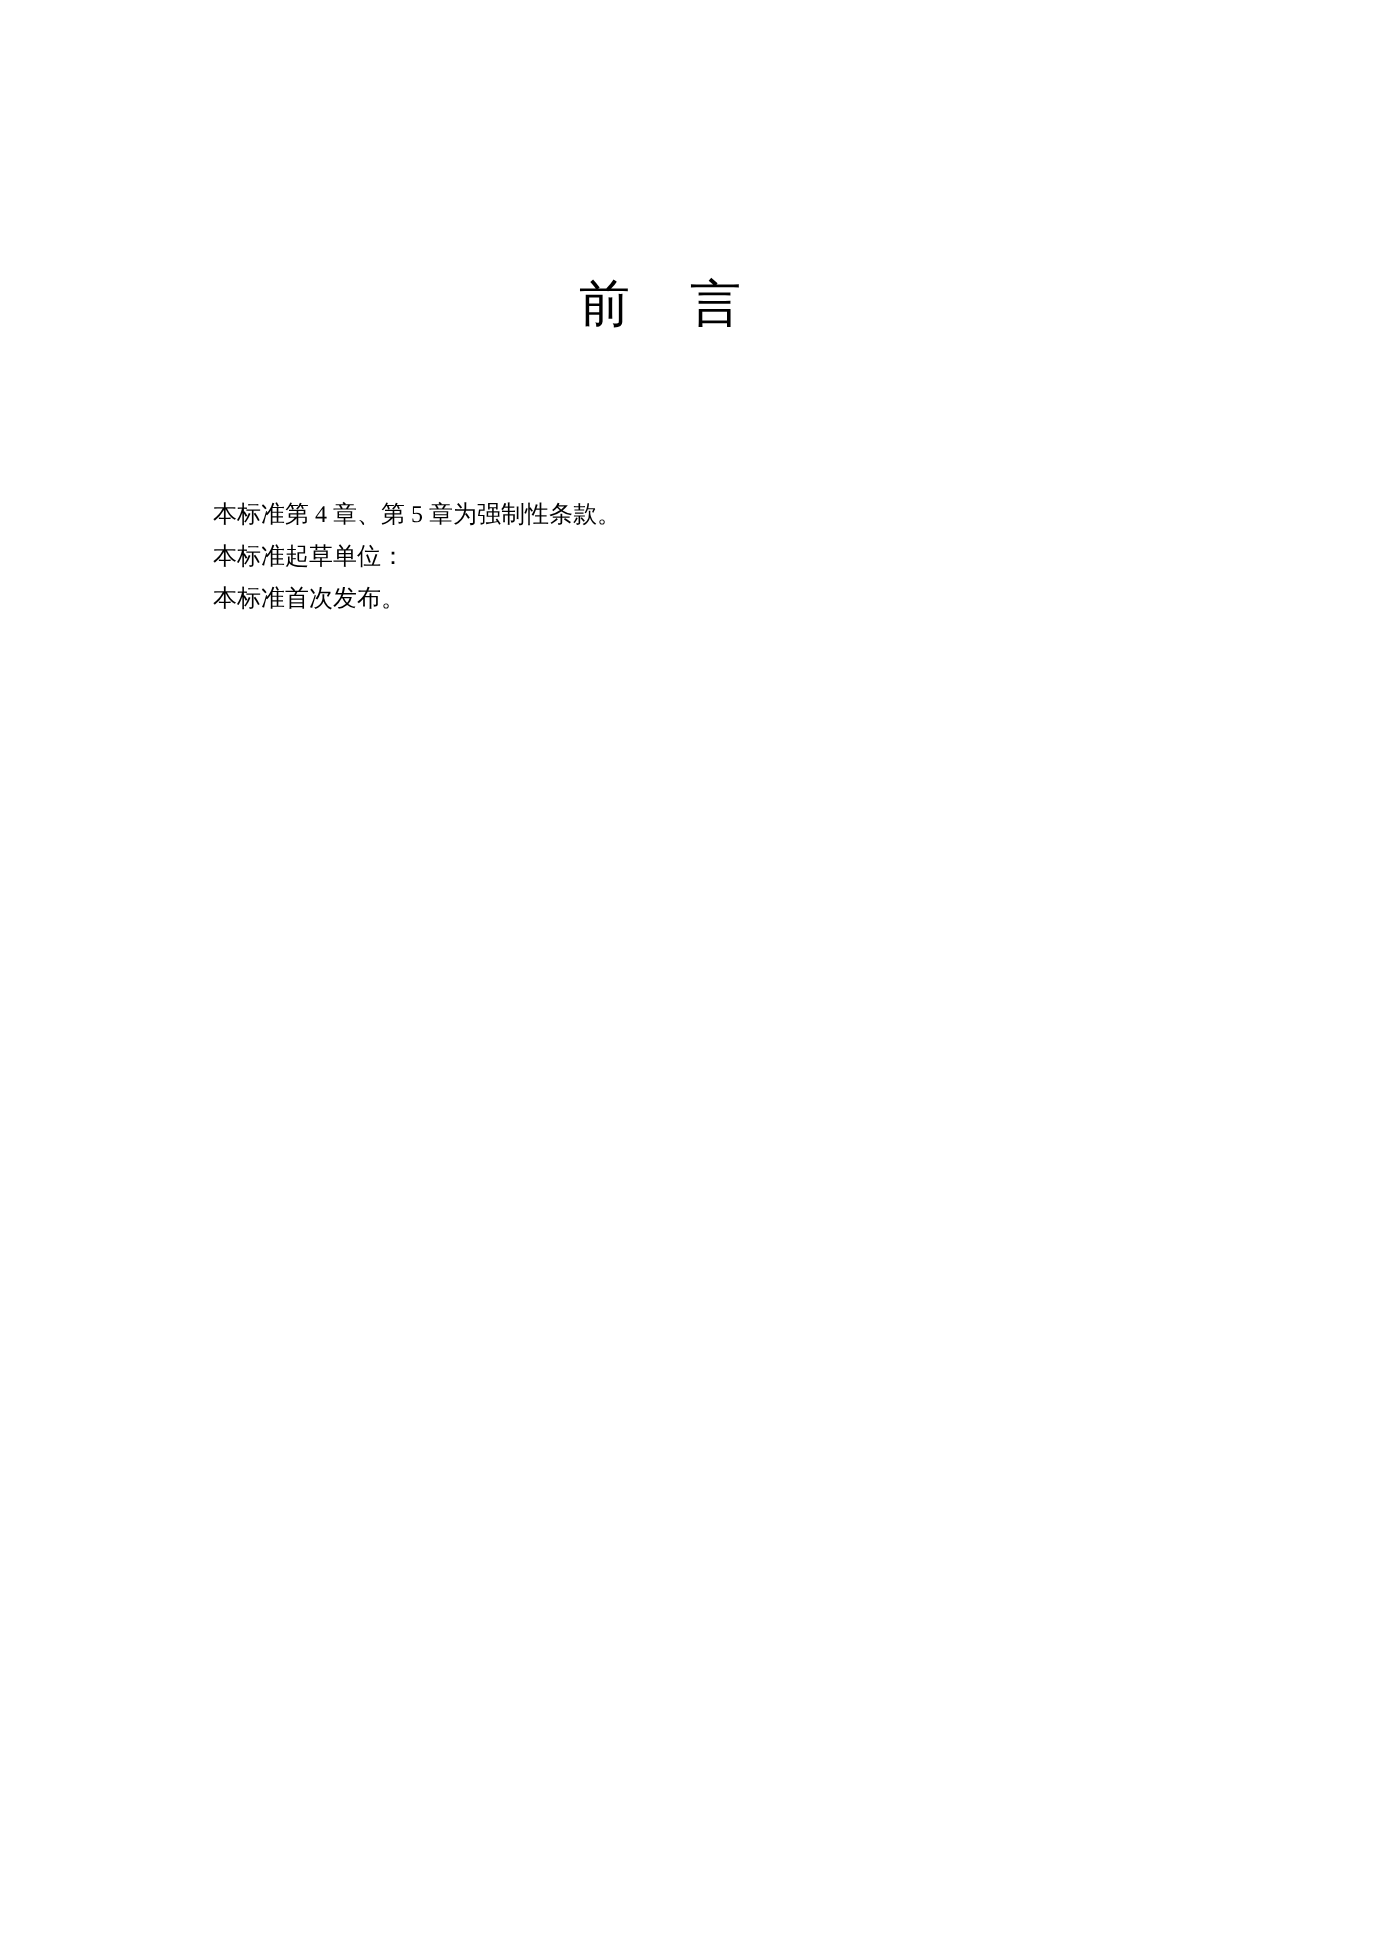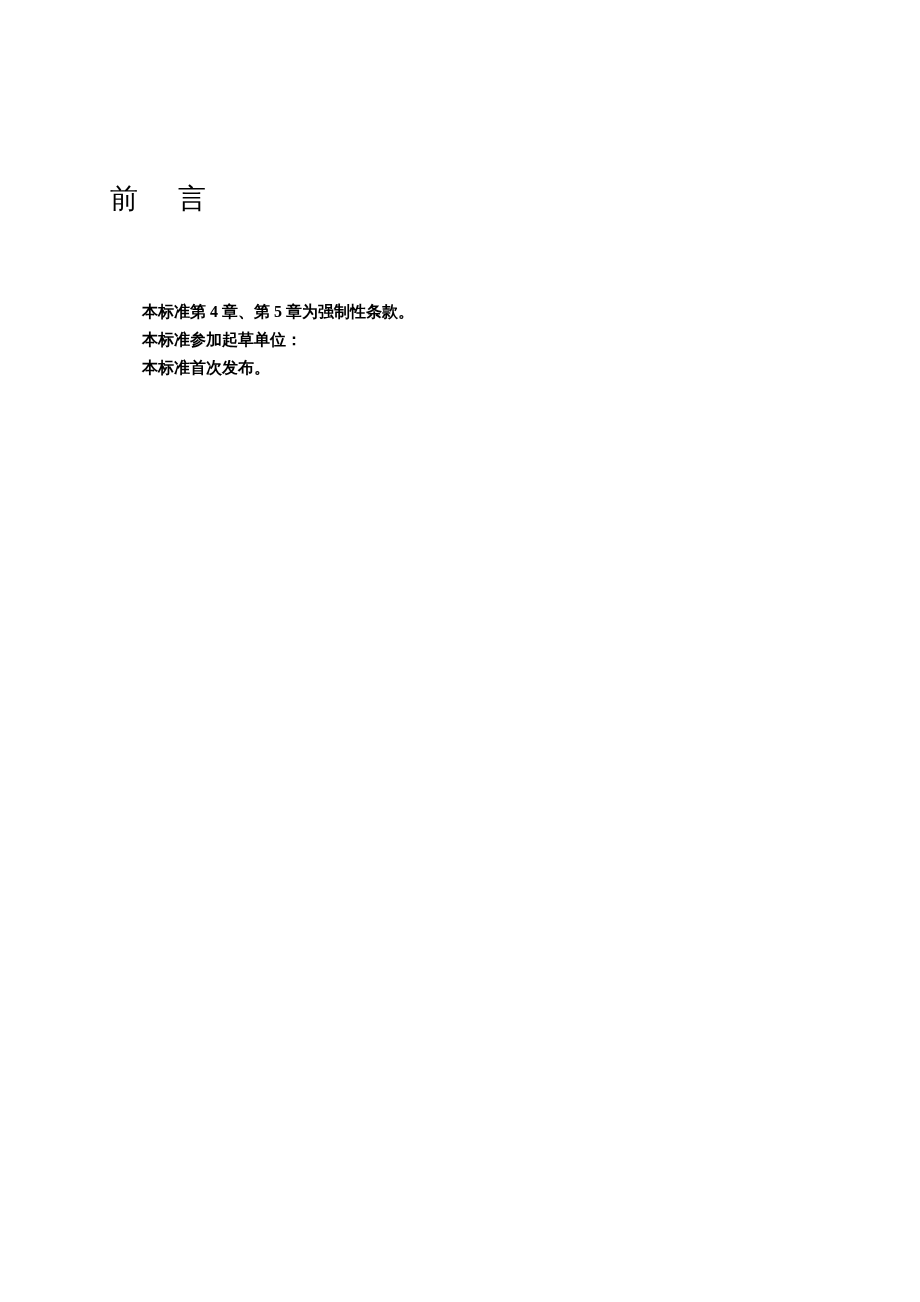--- a/index.html
+++ b/index.html
@@ -12,40 +12,39 @@
       height: 1302px;
       background: #ffffff;
       font-family: "SimSun", "宋体", serif;
       color: #000000;
       position: relative;
     }
     .page {
       padding: 180px 110px 0 110px;
     }
     .title {
-      text-align: left;
-      font-size: 28px;
+      text-align: center;
+      font-size: 34px;
       font-weight: normal;
       letter-spacing: 40px;
-      margin-bottom: 80px;
+      margin-bottom: 104px;
       font-family: "SimHei", "黑体", sans-serif;
     }
     .content {
       font-size: 16px;
       line-height: 1.75;
     }
     .para {
       text-indent: 2em;
       text-align: justify;
-      font-weight: bold;
     }
   </style>
 </head>
 <body>
 
 <div class="page">
   <h1 class="title">前言</h1>
   <div class="content">
     <p class="para">本标准第 4 章、第 5 章为强制性条款。</p>
-    <p class="para">本标准参加起草单位：</p>
+    <p class="para">本标准起草单位：</p>
     <p class="para">本标准首次发布。</p>
   </div>
 </div>
 
 </body></html>

